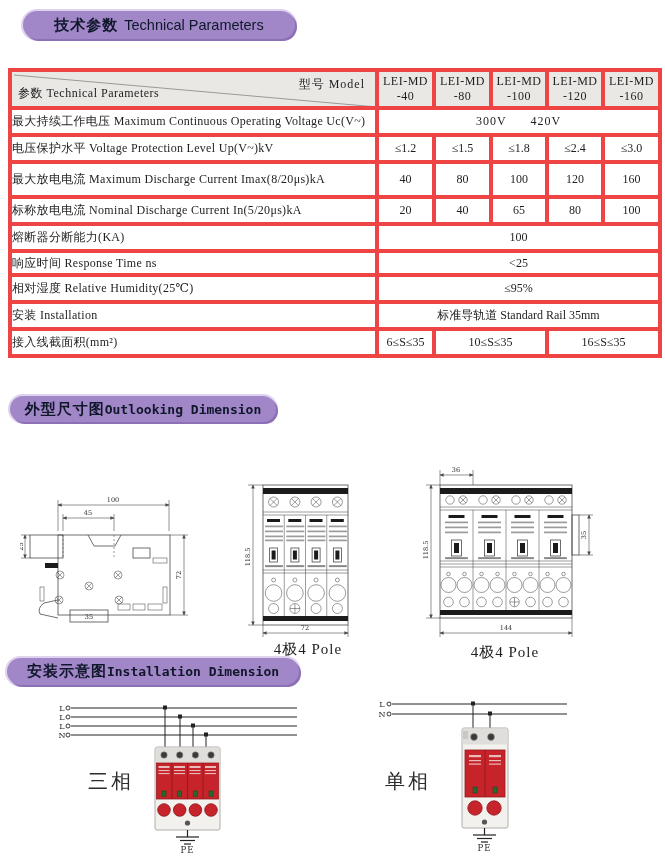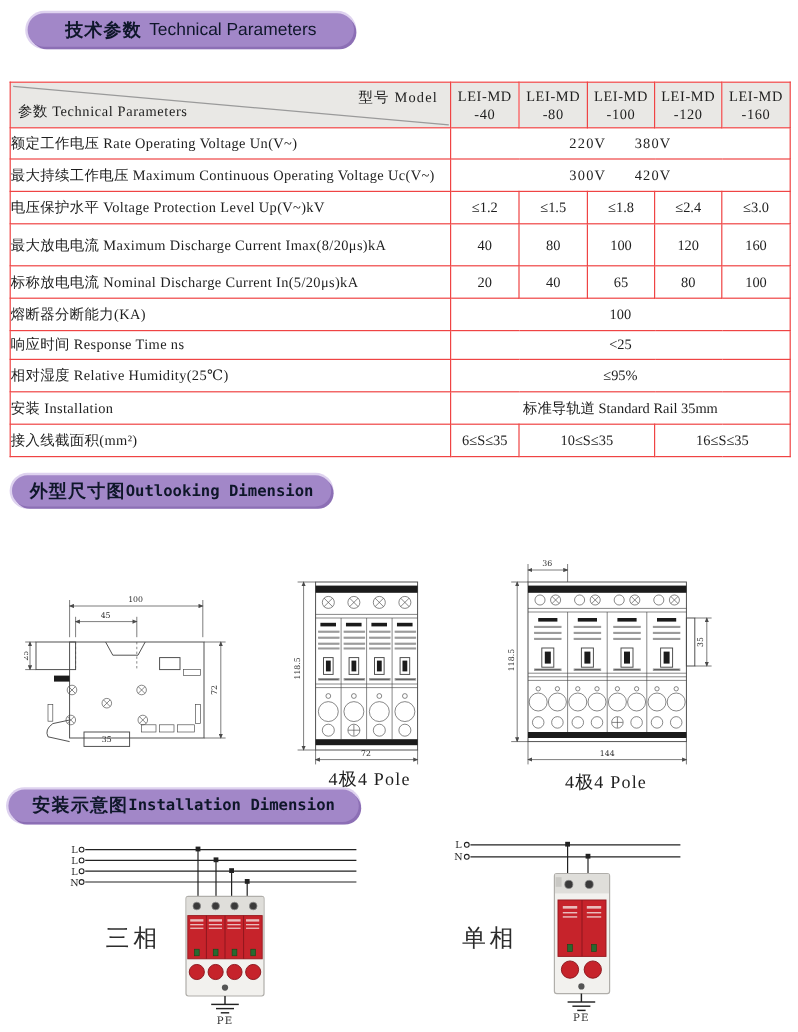--- a/index.html
+++ b/index.html
@@ -8,21 +8,21 @@
   .abs{position:absolute;}
   
   .banner{position:absolute;display:flex;align-items:center;justify-content:center;
           background:#a287c8;color:#0f172a;border-radius:16px;
           box-shadow:2px 2px 0 #8c6fb5, 0 0 0 2px #ded2ef;}
   .banner .zh{font-family:"Liberation Sans","DejaVu Sans",sans-serif;font-weight:700;font-size:15px;letter-spacing:1px;}
   .banner .en-sans{font-family:"Liberation Sans","DejaVu Sans",sans-serif;font-size:14.5px;margin-left:6px;}
   .banner .en-mono{font-family:"DejaVu Sans Mono","Liberation Mono",monospace;font-size:13px;font-weight:700;letter-spacing:0;}
   
   table.ptable{position:absolute;left:8px;top:68px;width:650px;border-collapse:collapse;table-layout:fixed;}
-  table.ptable td{border:1px solid #ef4444;font-size:12px;padding:0;overflow:hidden;}
+  table.ptable td{border:4px solid #ef4444;font-size:12px;padding:0;overflow:hidden;}
   td.lbl{padding-left:6px;letter-spacing:0.3px;}
   td.val,td.mh{text-align:center;}
   .pre{white-space:pre;letter-spacing:1px;}
   tr.hdr td{background:#e9e8e5;}
   td.corner{position:relative;}
   td.corner svg{position:absolute;left:0;top:0;}
   .cm{position:absolute;right:10px;top:4px;letter-spacing:1px;}
   .cp{position:absolute;left:6px;bottom:4px;letter-spacing:0.5px;}
   td.mh .b{display:block;line-height:1.25;letter-spacing:0.5px;}
   
@@ -83,24 +83,20 @@
           </td>
       <td class="mh">
             <span class="b">LEI-MD</span>
             <span class="b">-120</span>
           </td>
       <td class="mh">
             <span class="b">LEI-MD</span>
             <span class="b">-160</span>
           </td>
     </tr>
-    <tr style="height:26px;">
-          <td class="lbl">额定工作电压 Rate Operating Voltage Un(V~)</td>
-          <td class="val" colspan="5"><span class="pre">220V      380V</span></td>
-        </tr>
     <tr style="height:27px;">
           <td class="lbl">最大持续工作电压 Maximum Continuous Operating Voltage Uc(V~)</td>
           <td class="val" colspan="5"><span class="pre">300V      420V</span></td>
         </tr>
     <tr style="height:27px;">
       <td class="lbl">电压保护水平 Voltage Protection Level Up(V~)kV</td>
       <td class="val">≤1.2</td>
       <td class="val">≤1.5</td>
       <td class="val">≤1.8</td>
       <td class="val">≤2.4</td>

